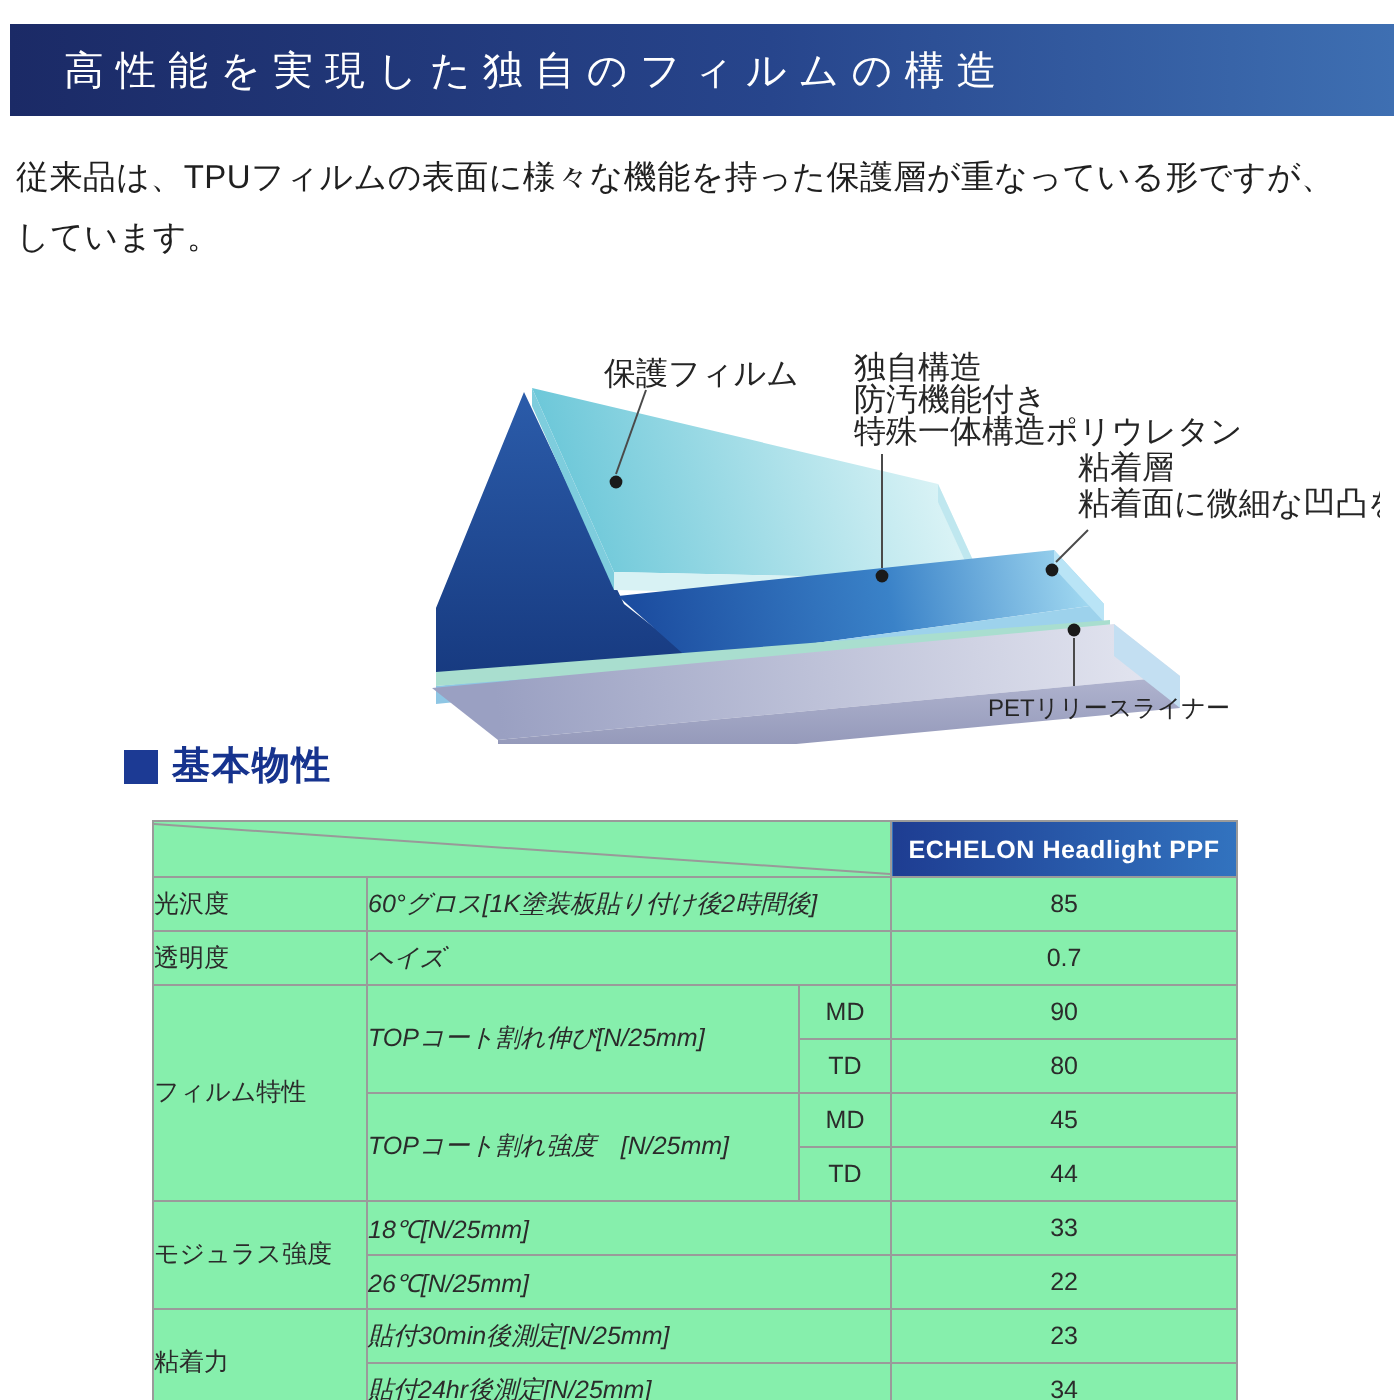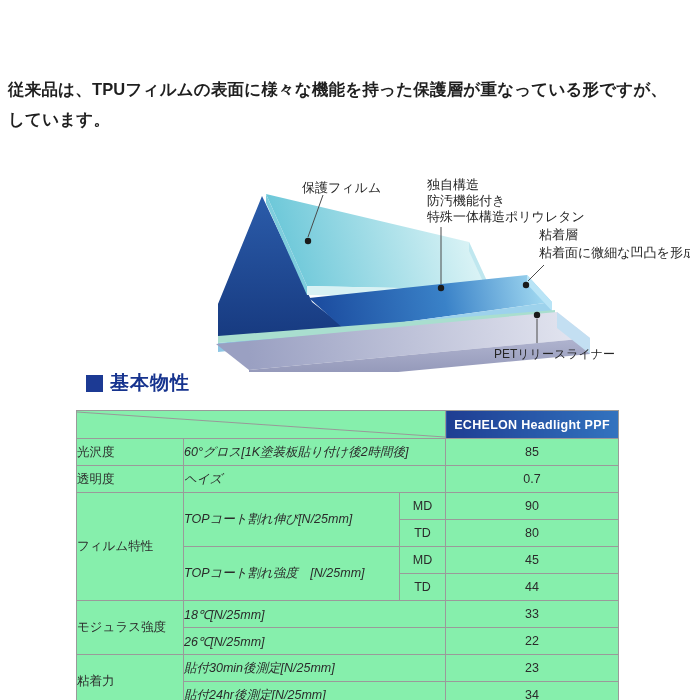--- a/index.html
+++ b/index.html
@@ -8,29 +8,29 @@
 
   
   .banner{position:absolute;left:5px;top:12px;width:692px;height:46px;
           background:linear-gradient(90deg,#1b2a66 0%,#27458c 55%,#3e6fb2 100%);
           display:flex;align-items:center;}
   .banner-title{font-family:"DejaVu Serif","Liberation Serif",serif;
           color:#ffffff;font-size:20px;letter-spacing:6px;padding-left:27px;font-weight:500;}
 
   
   .intro{position:absolute;left:8px;top:74px;width:686px;font-size:16.5px;line-height:30px;
-         color:#1f1f1f;letter-spacing:0.2px;font-weight:bold;}
+         color:#1f1f1f;letter-spacing:0.2px;}
 
   
   .diagram{position:absolute;left:190px;top:172px;width:500px;height:200px;overflow:hidden;}
   .diagram svg{position:absolute;left:0;top:0;}
-  .dlabel{position:absolute;font-size:13px;color:#252525;line-height:16px;white-space:nowrap;}
-
-  
-  .section-head{position:absolute;left:86px;top:370px;display:flex;align-items:center;text-align:center;}
+  .dlabel{position:absolute;font-size:16px;color:#252525;line-height:16px;white-space:nowrap;}
+
+  
+  .section-head{position:absolute;left:62px;top:370px;display:flex;align-items:center;text-align:center;}
   .section-square{width:17px;height:17px;background:#1c3a94;margin-right:7px;}
   .section-title{font-size:19px;font-weight:bold;color:#16338e;letter-spacing:1px;}
 
   
   .spec-table{position:absolute;left:76px;top:410px;border-collapse:collapse;table-layout:fixed;
               width:542px;font-size:12.5px;color:#2b2b2b;}
   .spec-table td,.spec-table th{border:1px solid #9a9a9a;padding:0;vertical-align:middle;
               height:26px;background:#86efac;}
   .spec-table .hrow td,.spec-table .hrow th{height:27px;}
   .cell-cat{text-align:left;padding-left:12px;}
@@ -40,20 +40,23 @@
   .diag-cell{position:relative;padding:0;}
   .diag-cell svg{position:absolute;left:0;top:0;width:100%;height:100%;}
   .prod-head{background:linear-gradient(90deg,#1e3d92 0%,#3273bf 100%) !important;
              color:#ffffff;font-weight:bold;text-align:center;font-size:12.5px;letter-spacing:0.3px;}
 </style>
 </head>
 <body>
 
 <div id="screen">
 
+  <div class="banner">
+    <div class="banner-title">高性能を実現した独自のフィルムの構造</div>
+  </div>
 
   <div class="intro">
     <div>従来品は、TPUフィルムの表面に様々な機能を持った保護層が重なっている形ですが、</div>
     <div>しています。</div>
   </div>
 
   <div class="diagram">
     <svg width="500" height="200" viewBox="0 0 500 200">
       <defs>
         <linearGradient id="gNavy" x1="0" y1="0" x2="0" y2="1">

